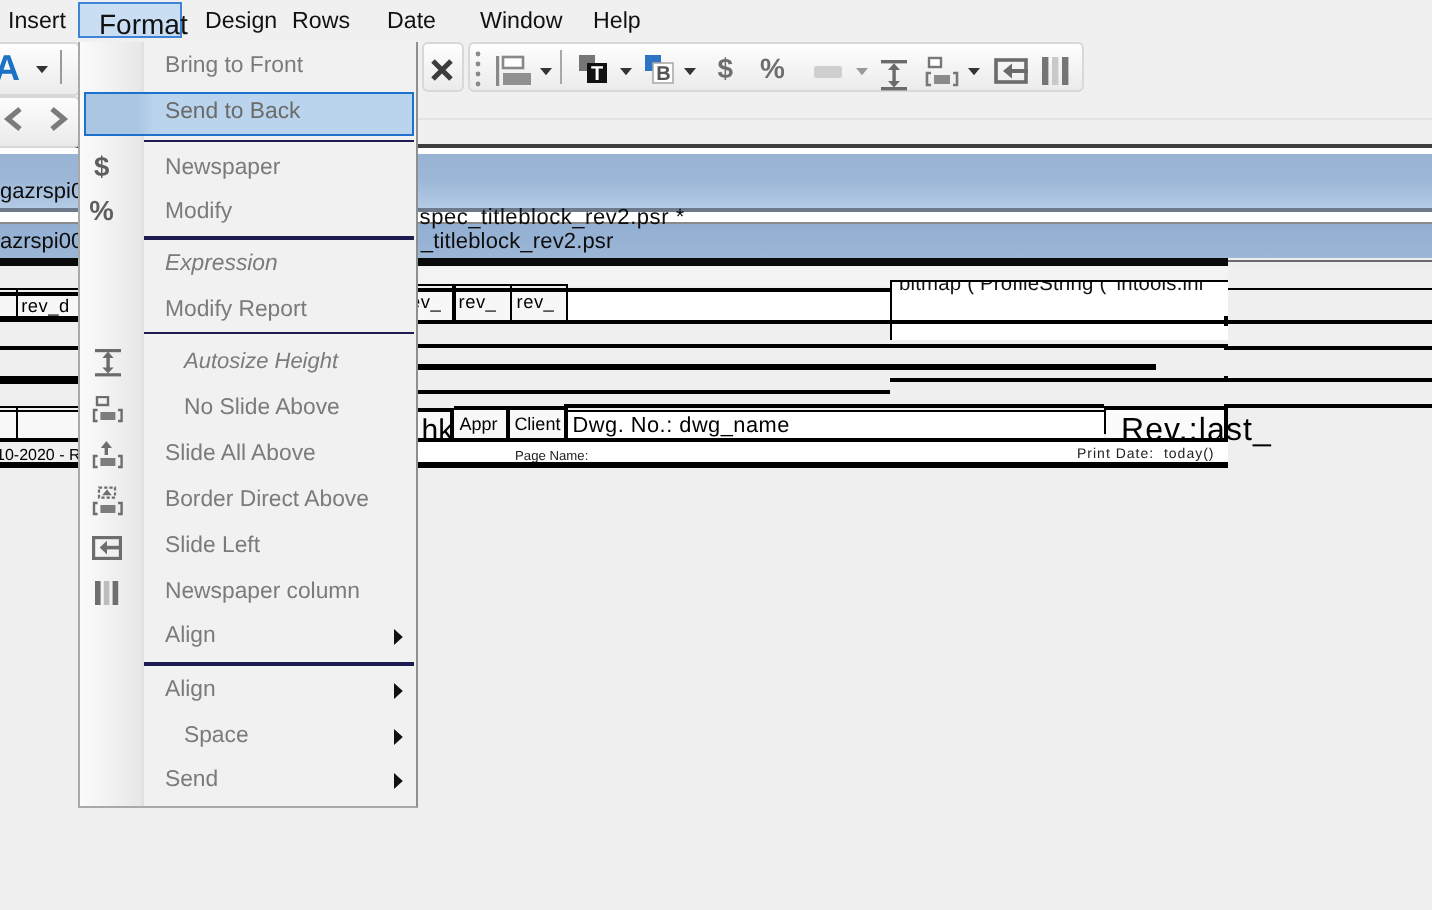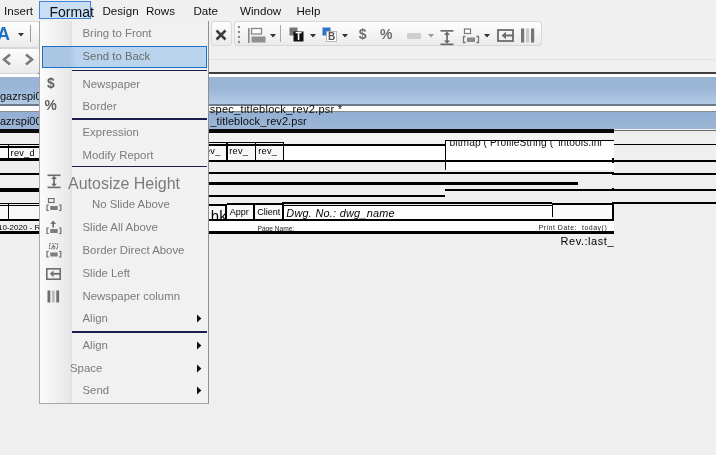--- a/index.html
+++ b/index.html
@@ -84,22 +84,22 @@
 <div class="ab" style="left:8.5px;top:206.6px;width:1.5px;height:14.4px;background:#000;"></div>
 <div class="ab" style="left:225px;top:204.3px;width:2px;height:14.4px;background:#000;"></div>
 <div class="ab" style="left:253px;top:202.9px;width:2px;height:15.8px;background:#000;"></div>
 <div class="ab" style="left:282px;top:202.2px;width:2px;height:16.4px;background:#000;"></div>
 <div class="ab" style="left:551.5px;top:203.3px;width:1.5px;height:14.1px;background:#000;"></div>
 <div class="ab" style="left:611.9px;top:202.2px;width:2.6px;height:18.4px;background:#000;"></div>
 
 <div class="ab" style="left:210.8px;top:207.3px;font-size:15px;color:#000;">hk</div>
 <div class="ab" style="left:229.7px;top:207.3px;font-size:9px;color:#000;">Appr</div>
 <div class="ab" style="left:257.2px;top:207.3px;font-size:9px;color:#000;">Client</div>
-<div class="ab" style="left:286.3px;top:206.9px;font-size:10.9px;letter-spacing:0.25px;color:#000;font-style:italic;">Dwg.&nbsp;No.:&nbsp;dwg_name</div>
-<div class="ab" style="left:560.5px;top:207.0px;font-size:11px;letter-spacing:0.55px;color:#000;margin-top:28px;">Rev.:last_</div>
+<div class="ab" style="left:286.3px;top:206.9px;font-size:10.9px;letter-spacing:0.25px;color:#000;">Dwg.&nbsp;No.:&nbsp;dwg_name</div>
+<div class="ab" style="left:560.5px;top:207.0px;font-size:16px;letter-spacing:0.55px;color:#000;">Rev.:last_</div>
 
 <div class="ab" style="left:0;top:218.7px;width:553px;height:2.3px;background:#000;"></div>
 
 <div class="ab" style="left:0;top:221px;width:613.5px;height:10.4px;background:#fff;"></div>
 <div class="ab" style="left:257.5px;top:224.8px;font-size:6.6px;color:#222;">Page Name:</div>
 <div class="ab" style="left:538.5px;top:224.2px;font-size:7px;letter-spacing:0.5px;color:#222;">Print Date:&nbsp; today()</div>
 
 <div class="ab" style="left:0;top:231.4px;width:613.5px;height:2.6px;background:#000;"></div>
 <div class="ab" style="left:611.7px;top:158px;width:1.9px;height:5px;background:#000;"></div>
 <div class="ab" style="left:611.7px;top:171.6px;width:1.9px;height:3.5px;background:#000;"></div>
@@ -237,35 +237,35 @@
 
   <div class="ab" style="left:0.5px;top:0;width:31.5px;height:100%;background:linear-gradient(90deg,#fbfbfb,#e9e8e8 92%,#e0dfdf);"></div>
 </div>
 
 <div class="ab" style="left:41.5px;top:46px;width:165.3px;height:22.3px;background:linear-gradient(90deg,#aac6e2 0px,#aac6e2 26px,#b9d4ec 34px,#b9d4ec 100%);border:1.4px solid #1e70cd;box-sizing:border-box;"></div>
 
 <div class="ab" style="left:82.5px;top:27.4px;font-size:11.4px;color:#7b7b7b;">Bring to Front</div>
 <div class="ab" style="left:82.5px;top:50.4px;font-size:11.4px;color:#6b6b6b;">Send to Back</div>
 <div class="ab" style="left:71.5px;top:69.8px;width:135px;height:1.2px;background:#1c1c50;"></div>
 <div class="ab" style="left:82.5px;top:77.8px;font-size:11.4px;color:#7b7b7b;">Newspaper</div>
-<div class="ab" style="left:82.5px;top:100.4px;font-size:11.4px;color:#7b7b7b;">Border</div>
+<div class="ab" style="left:82.5px;top:100.4px;font-size:11.4px;color:#7b7b7b;">Modify</div>
 <div class="ab" style="left:71.5px;top:118.4px;width:135px;height:1.2px;background:#1c1c50;"></div>
-<div class="ab" style="left:82.5px;top:126px;font-size:11.4px;color:#7b7b7b;">Expression</div>
+<div class="ab" style="left:82.5px;top:126px;font-size:11.4px;color:#7b7b7b;font-style:italic;">Expression</div>
 <div class="ab" style="left:82.5px;top:148.8px;font-size:11.4px;color:#7b7b7b;">Modify Report</div>
 <div class="ab" style="left:71.5px;top:165.8px;width:135px;height:1.2px;background:#1c1c50;"></div>
-<div class="ab" style="left:68px;top:175.2px;font-size:16px;color:#7b7b7b;">Autosize Height</div>
+<div class="ab" style="left:92px;top:175.2px;font-size:11px;color:#7b7b7b;font-style:italic;">Autosize Height</div>
 <div class="ab" style="left:92px;top:198px;font-size:11.4px;color:#7b7b7b;">No Slide Above</div>
 <div class="ab" style="left:82.5px;top:220.6px;font-size:11.4px;color:#7b7b7b;">Slide All Above</div>
 <div class="ab" style="left:82.5px;top:243.6px;font-size:11.4px;color:#7b7b7b;">Border Direct Above</div>
 <div class="ab" style="left:82.5px;top:267.4px;font-size:11.4px;color:#7b7b7b;">Slide Left</div>
 <div class="ab" style="left:82.5px;top:289.6px;font-size:11.4px;color:#7b7b7b;">Newspaper column</div>
 <div class="ab" style="left:82.5px;top:311.6px;font-size:11.4px;color:#7b7b7b;">Align</div>
 <div class="ab" style="left:71.5px;top:331.4px;width:135px;height:1.2px;background:#1c1c50;"></div>
 <div class="ab" style="left:82.5px;top:338.8px;font-size:11.4px;color:#7b7b7b;">Align</div>
-<div class="ab" style="left:70px;top:361.6px;font-size:11.4px;color:#7b7b7b;">Space</div>
+<div class="ab" style="left:92px;top:361.6px;font-size:11.4px;color:#7b7b7b;">Space</div>
 <div class="ab" style="left:82.5px;top:384px;font-size:11.4px;color:#7b7b7b;">Send</div>
 
 <svg class="ab" style="left:196px;top:313.5px;" width="6" height="9">
     <path d="M1 0.5 L5.4 4.5 L1 8.5 Z" fill="#111"></path>
   </svg>
 <svg class="ab" style="left:196px;top:340.8px;" width="6" height="9">
     <path d="M1 0.5 L5.4 4.5 L1 8.5 Z" fill="#111"></path>
   </svg>
 <svg class="ab" style="left:196px;top:363.6px;" width="6" height="9">
     <path d="M1 0.5 L5.4 4.5 L1 8.5 Z" fill="#111"></path>

